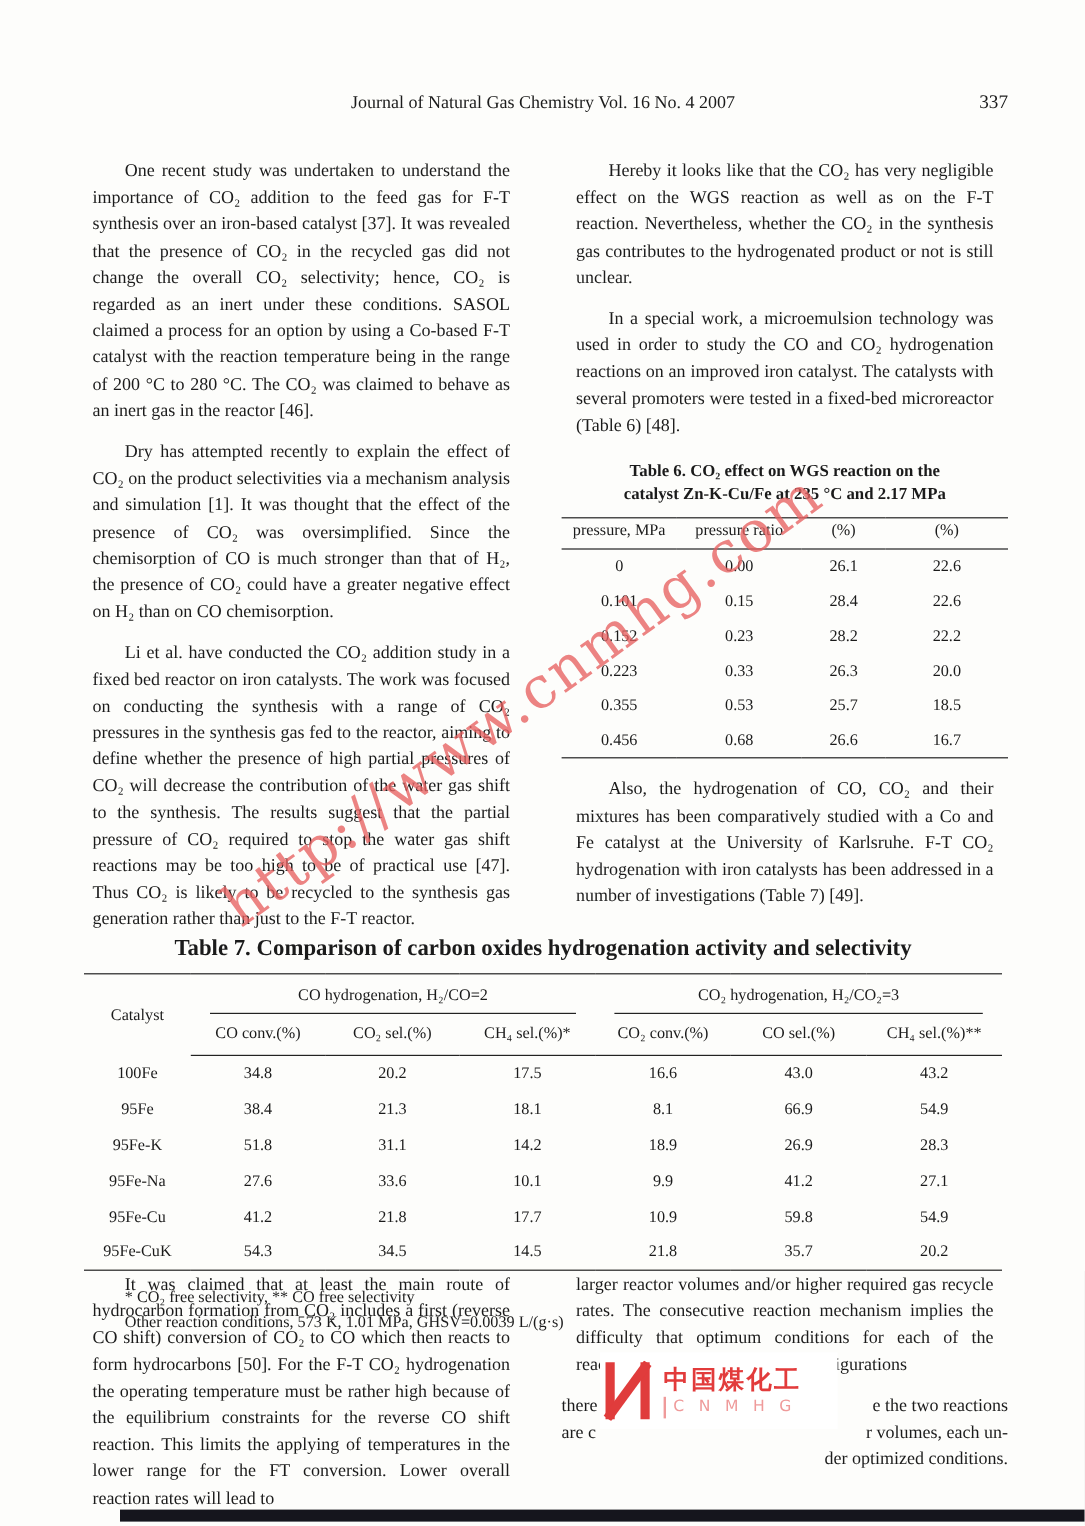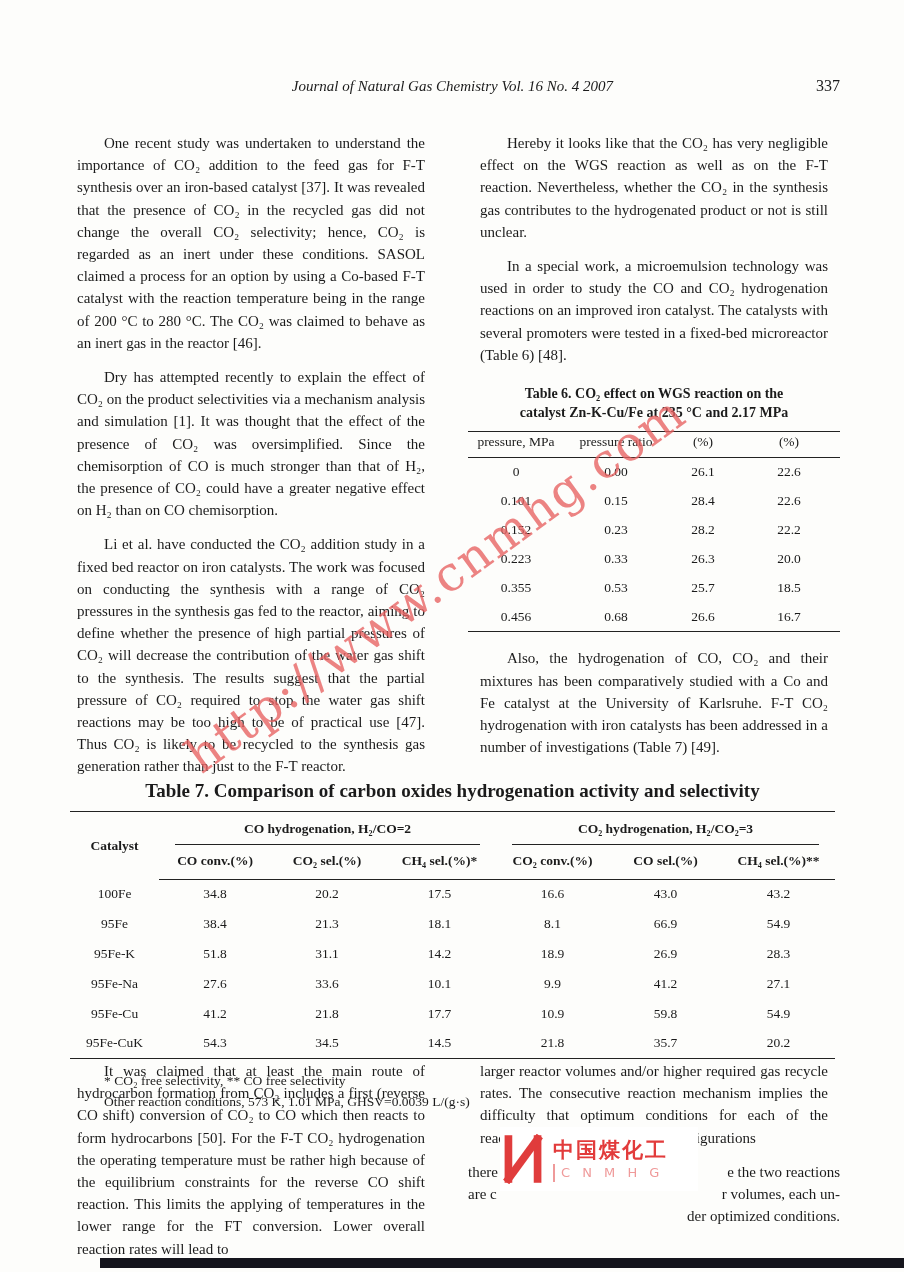--- a/index.html
+++ b/index.html
@@ -7,21 +7,21 @@
     position:relative;
     width:904px;height:1272px;
     background:#fdfdfb;
     font-family:"Liberation Serif","DejaVu Serif",serif;
     color:#1b1b1b;
     font-size:15px;line-height:22.2px;
     overflow:hidden;
     margin:0 auto;
   }
   .header{position:absolute;left:65px;top:76px;width:775px;text-align:center;font-size:15px;line-height:20px;}
-  .journal{font-style:italic;}
+  .journal{}
   .pagenum{position:absolute;right:0;top:0;font-size:16px;}
   .col{position:absolute;width:372px;}
   #top-left{left:65px;top:120px;}
   #top-right{left:468px;top:120px;}
   #bottom-left{left:65px;top:1048px;}
   #bottom-right{left:468px;top:1048px;}
   p{margin:12px;text-indent:27px;text-align:justify;}
   p.noindent{text-indent:0;}
   
   .t6wrap{margin-top:18px;margin-bottom:15px;}
@@ -29,21 +29,21 @@
   table{border-collapse:collapse;width:100%;font-size:13.5px;table-layout:fixed;}
   .t6{border-top:1.5px solid #222;border-bottom:1.5px solid #222;}
   .t6 th{font-weight:normal;text-align:center;padding:1px 2px;line-height:17.5px;}
   .t6 tr.h1 th{padding-top:7px;}
   .t6 tr.h2 th{border-bottom:1px solid #222;padding-bottom:6px;}
   .t6 td{text-align:center;padding:3.4px 2px;}
   
   #table7-section{position:absolute;left:70px;top:780px;width:765px;}
   .tcap7{font-weight:700;font-size:19px;text-align:center;margin-bottom:9px;}
   .t7{border-top:1.5px solid #222;border-bottom:1.5px solid #222;}
-  .t7 th{font-weight:bold;text-align:center;padding:2px 0;}
+  .t7 th{font-weight:normal;text-align:center;padding:2px 0;}
   .t7 th.cat{vertical-align:middle;}
   .t7 th.group{padding-top:6px;}
   .t7 th.group .rule-wrap{display:block;border-bottom:1px solid #222;padding-bottom:4px;margin:0 16px;}
   .t7 thead tr.h2 th{border-bottom:1px solid #222;padding:3px 0 6px;}
   .t7 td{text-align:center;padding:3.8px 2px;}
   .fn{font-size:13.5px;line-height:21px;padding-left:34px;}
   .fn.first{margin-top:11px;}
   
   .fragline{display:flex;justify-content:space-between;}
   .fragline.left{justify-content:flex-end;}

